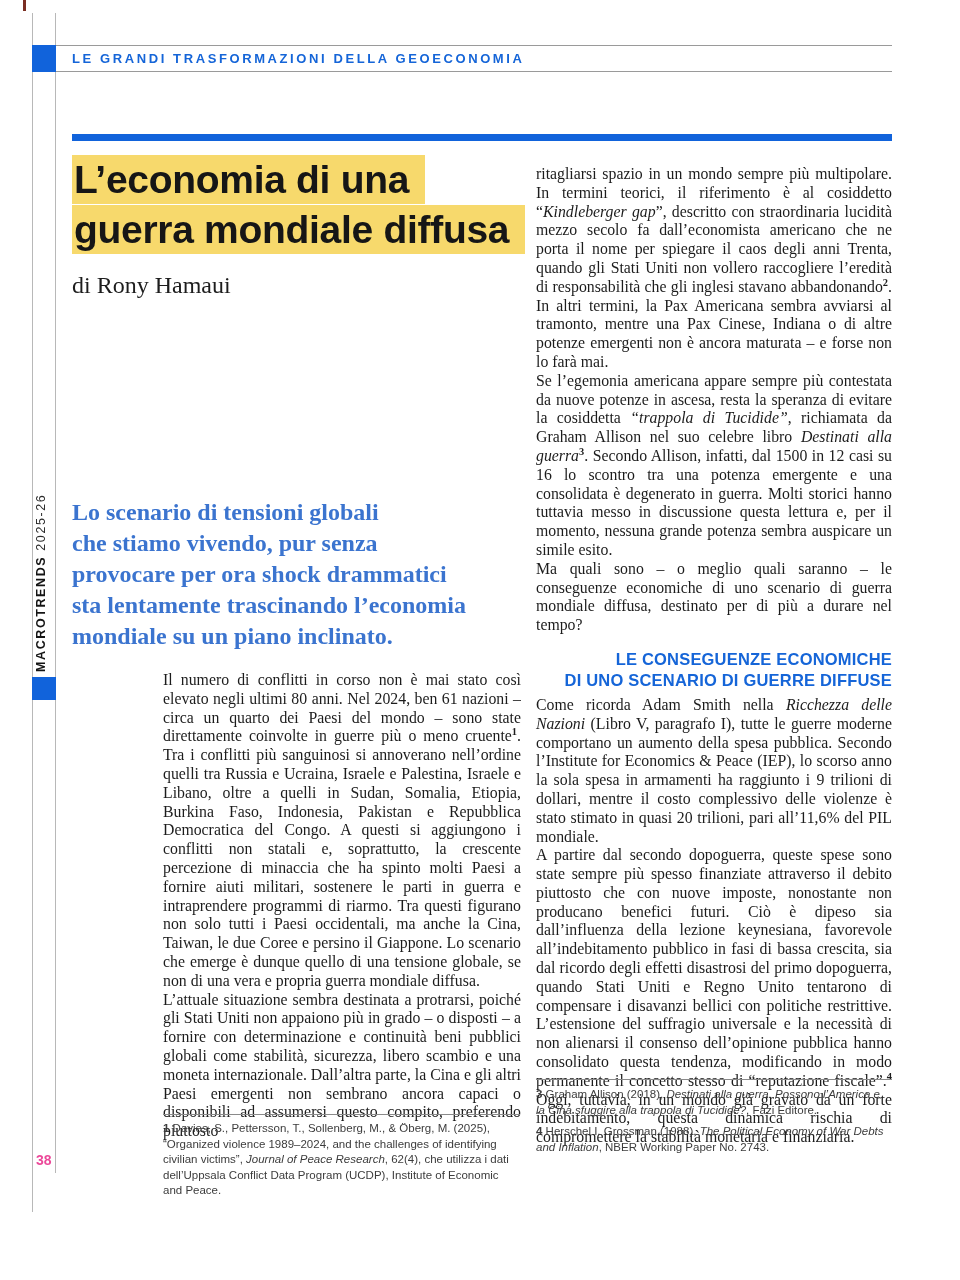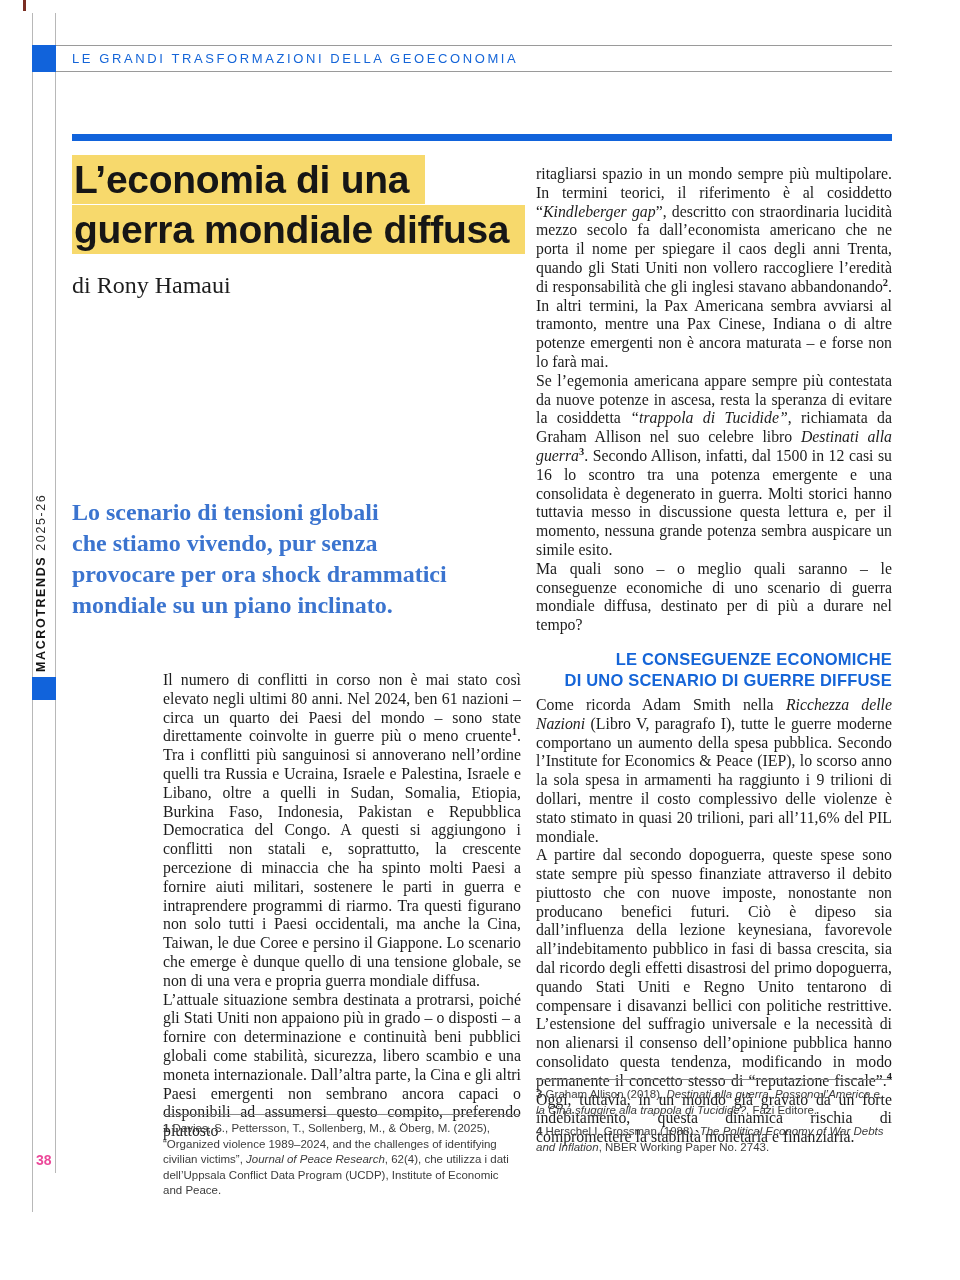--- a/index.html
+++ b/index.html
@@ -9,21 +9,21 @@
 
   
   .crop-mark{left:23px;top:0;width:3px;height:11px;background:#7b2f23;}
   .vline-left{left:32px;top:13px;width:1px;height:1199px;background:#b8b8b8;}
   .vline-right{left:55px;top:13px;width:1px;height:1160px;background:#b8b8b8;}
   .square{background:#1163DB;}
   .square-top{left:32px;top:45px;width:24px;height:27px;}
   .square-side{left:32px;top:677px;width:24px;height:23px;}
   .kicker-band{left:56px;top:45px;width:836px;height:25px;border-top:1px solid #9a9a9a;
                border-bottom:1px solid #9a9a9a;}
-  .kicker{left:72px;top:45px;height:27px;line-height:27px;font-size:13px;font-weight:400;
+  .kicker{left:72px;top:45px;height:27px;line-height:27px;font-size:13px;font-weight:700;
           letter-spacing:2.6px;color:#1565D8;white-space:nowrap;}
   .blue-bar{left:72px;top:134px;width:820px;height:7px;background:#1163DB;}
 
   
   .title{left:72px;top:156px;font-size:39px;font-weight:700;letter-spacing:-0.3px;
          line-height:48px;color:#161616;}
   .title .hl{background:#F7D96C;padding:3px 16px 3px 2px;}
   .title div{margin-bottom:2px;}
   .byline{left:72px;top:272px;font-family:"Liberation Serif",serif;font-size:24px;color:#1d1d1d;}
 
@@ -91,20 +91,21 @@
     <span class="bold">MACROTRENDS</span>
     <span> </span>
     <span class="light">2025-26</span>
   </div>
   <div class="abs square square-side"></div>
 
   <div class="abs pullquote">
     <div>Lo scenario di tensioni globali</div>
     <div>che stiamo vivendo, pur senza</div>
     <div>provocare per ora shock drammatici</div>
+    <div>sta lentamente trascinando l’economia</div>
     <div>mondiale su un piano inclinato.</div>
   </div>
 
   <div class="abs bodycol col-left">
     <p><span>Il numero di conflitti in corso non è mai stato così elevato negli ultimi 80 anni. Nel 2024, ben 61 nazioni – circa un quarto dei Paesi del mondo – sono state direttamente coinvolte in guerre più o meno cruente</span><span class="sup">1</span><span>. Tra i conflitti più sanguinosi si annoverano nell’ordine quelli tra Russia e Ucraina, Israele e Palestina, Israele e Libano, oltre a quelli in Sudan, Somalia, Etiopia, Burkina Faso, Indonesia, Pakistan e Repubblica Democratica del Congo. A questi si aggiungono i conflitti non statali e, soprattutto, la crescente percezione di minaccia che ha spinto molti Paesi a fornire aiuti militari, sostenere le parti in guerra e intraprendere programmi di riarmo. Tra questi figurano non solo tutti i Paesi occidentali, ma anche la Cina, Taiwan, le due Coree e persino il Giappone. Lo scenario che emerge è dunque quello di una tensione globale, se non di una vera e propria guerra mondiale diffusa.</span></p>
     <p><span>L’attuale situazione sembra destinata a protrarsi, poiché gli Stati Uniti non appaiono più in grado – o disposti – a fornire con determinazione e continuità beni pubblici globali come stabilità, sicurezza, libero scambio e una moneta internazionale. Dall’altra parte, la Cina e gli altri Paesi emergenti non sembrano ancora capaci o disponibili ad assumersi questo compito, preferendo piuttosto</span></p>
   </div>
 
   <div class="abs fn-divider fn-div-left"></div>
   <div class="abs footnotes fn-left">

